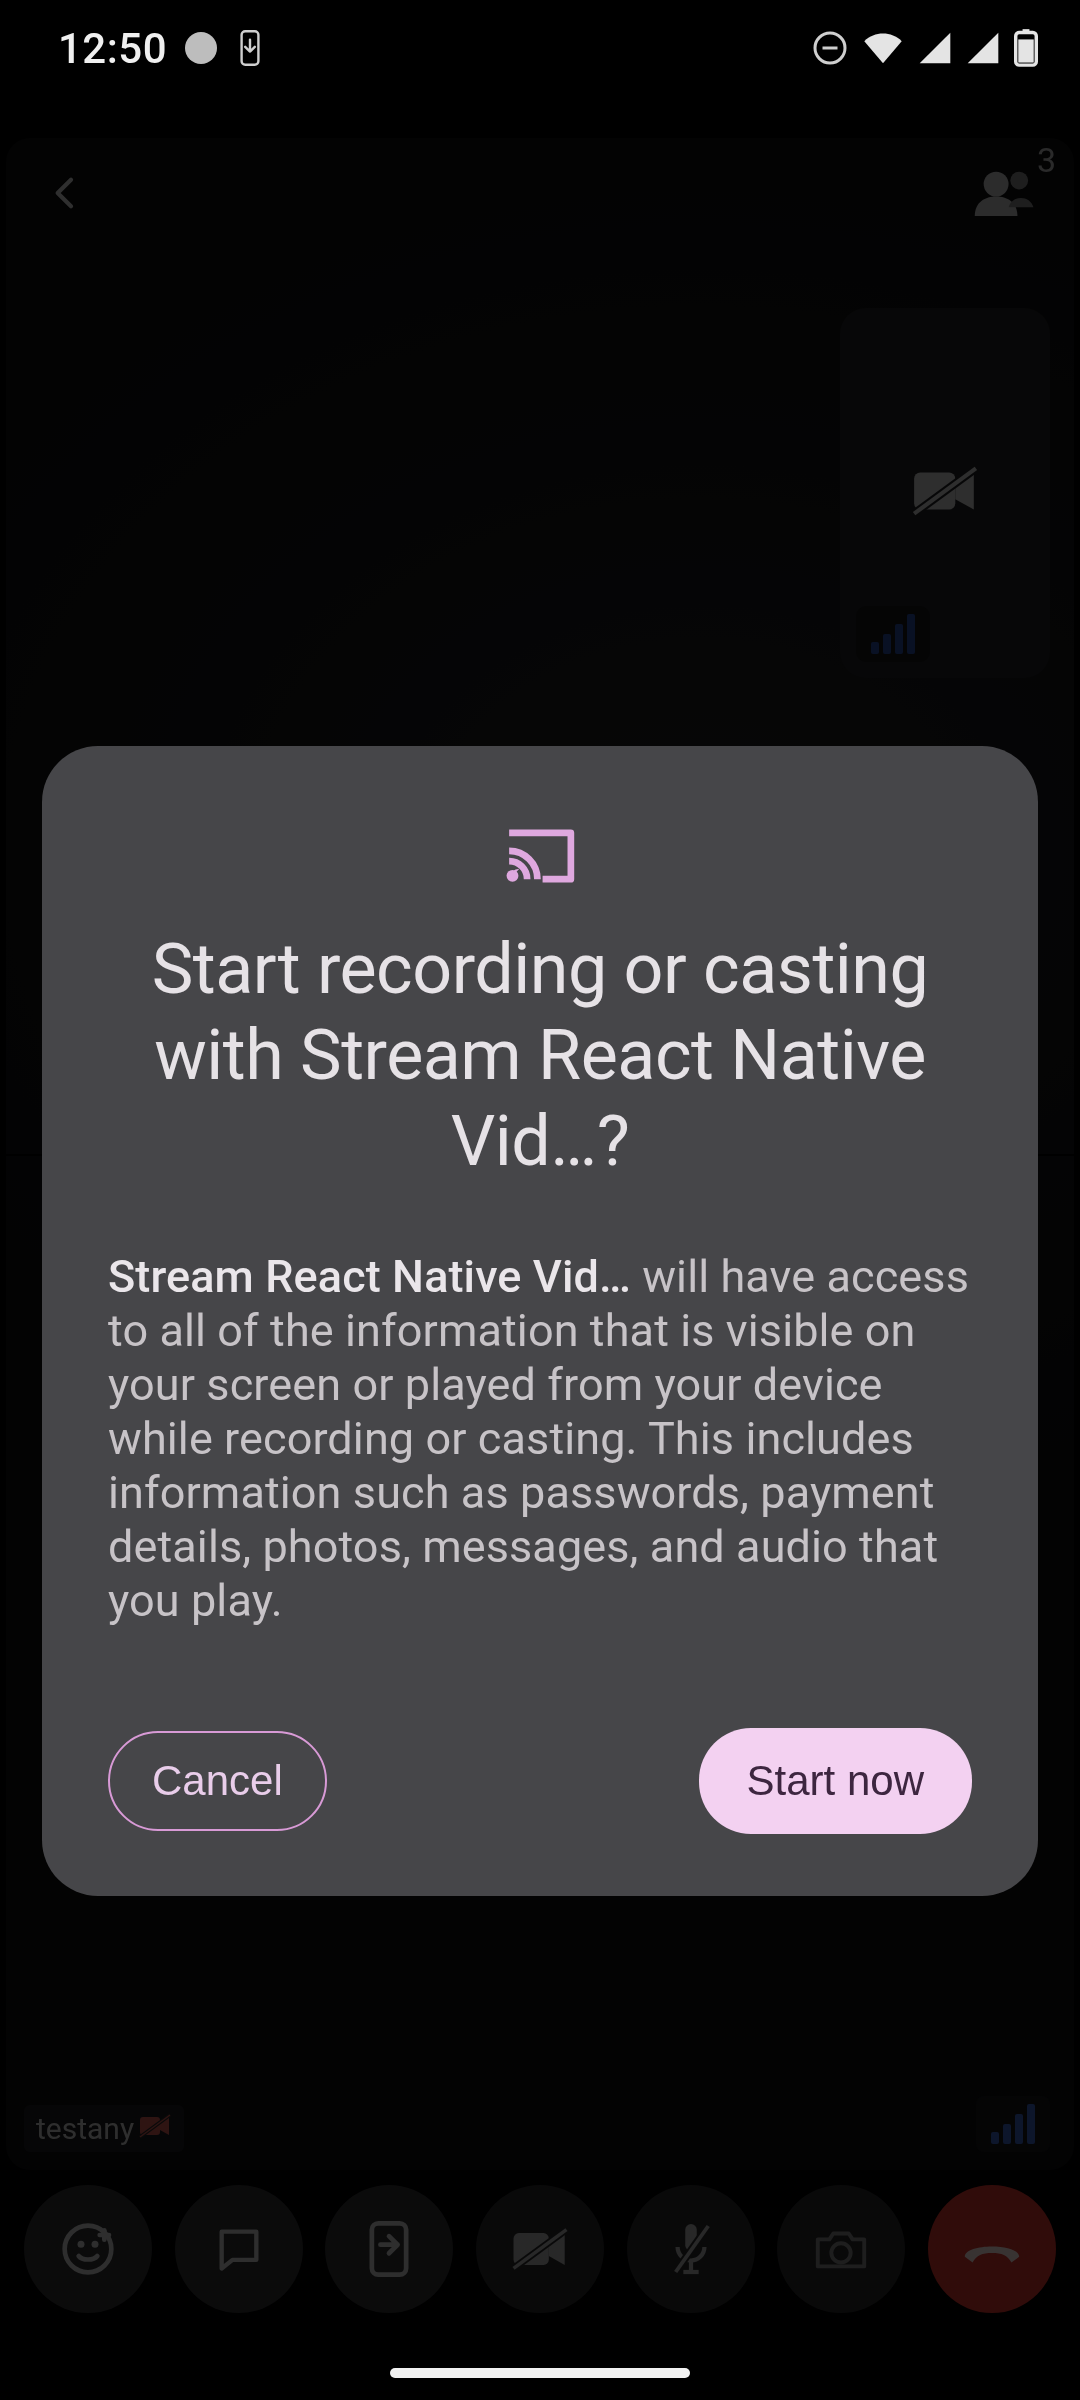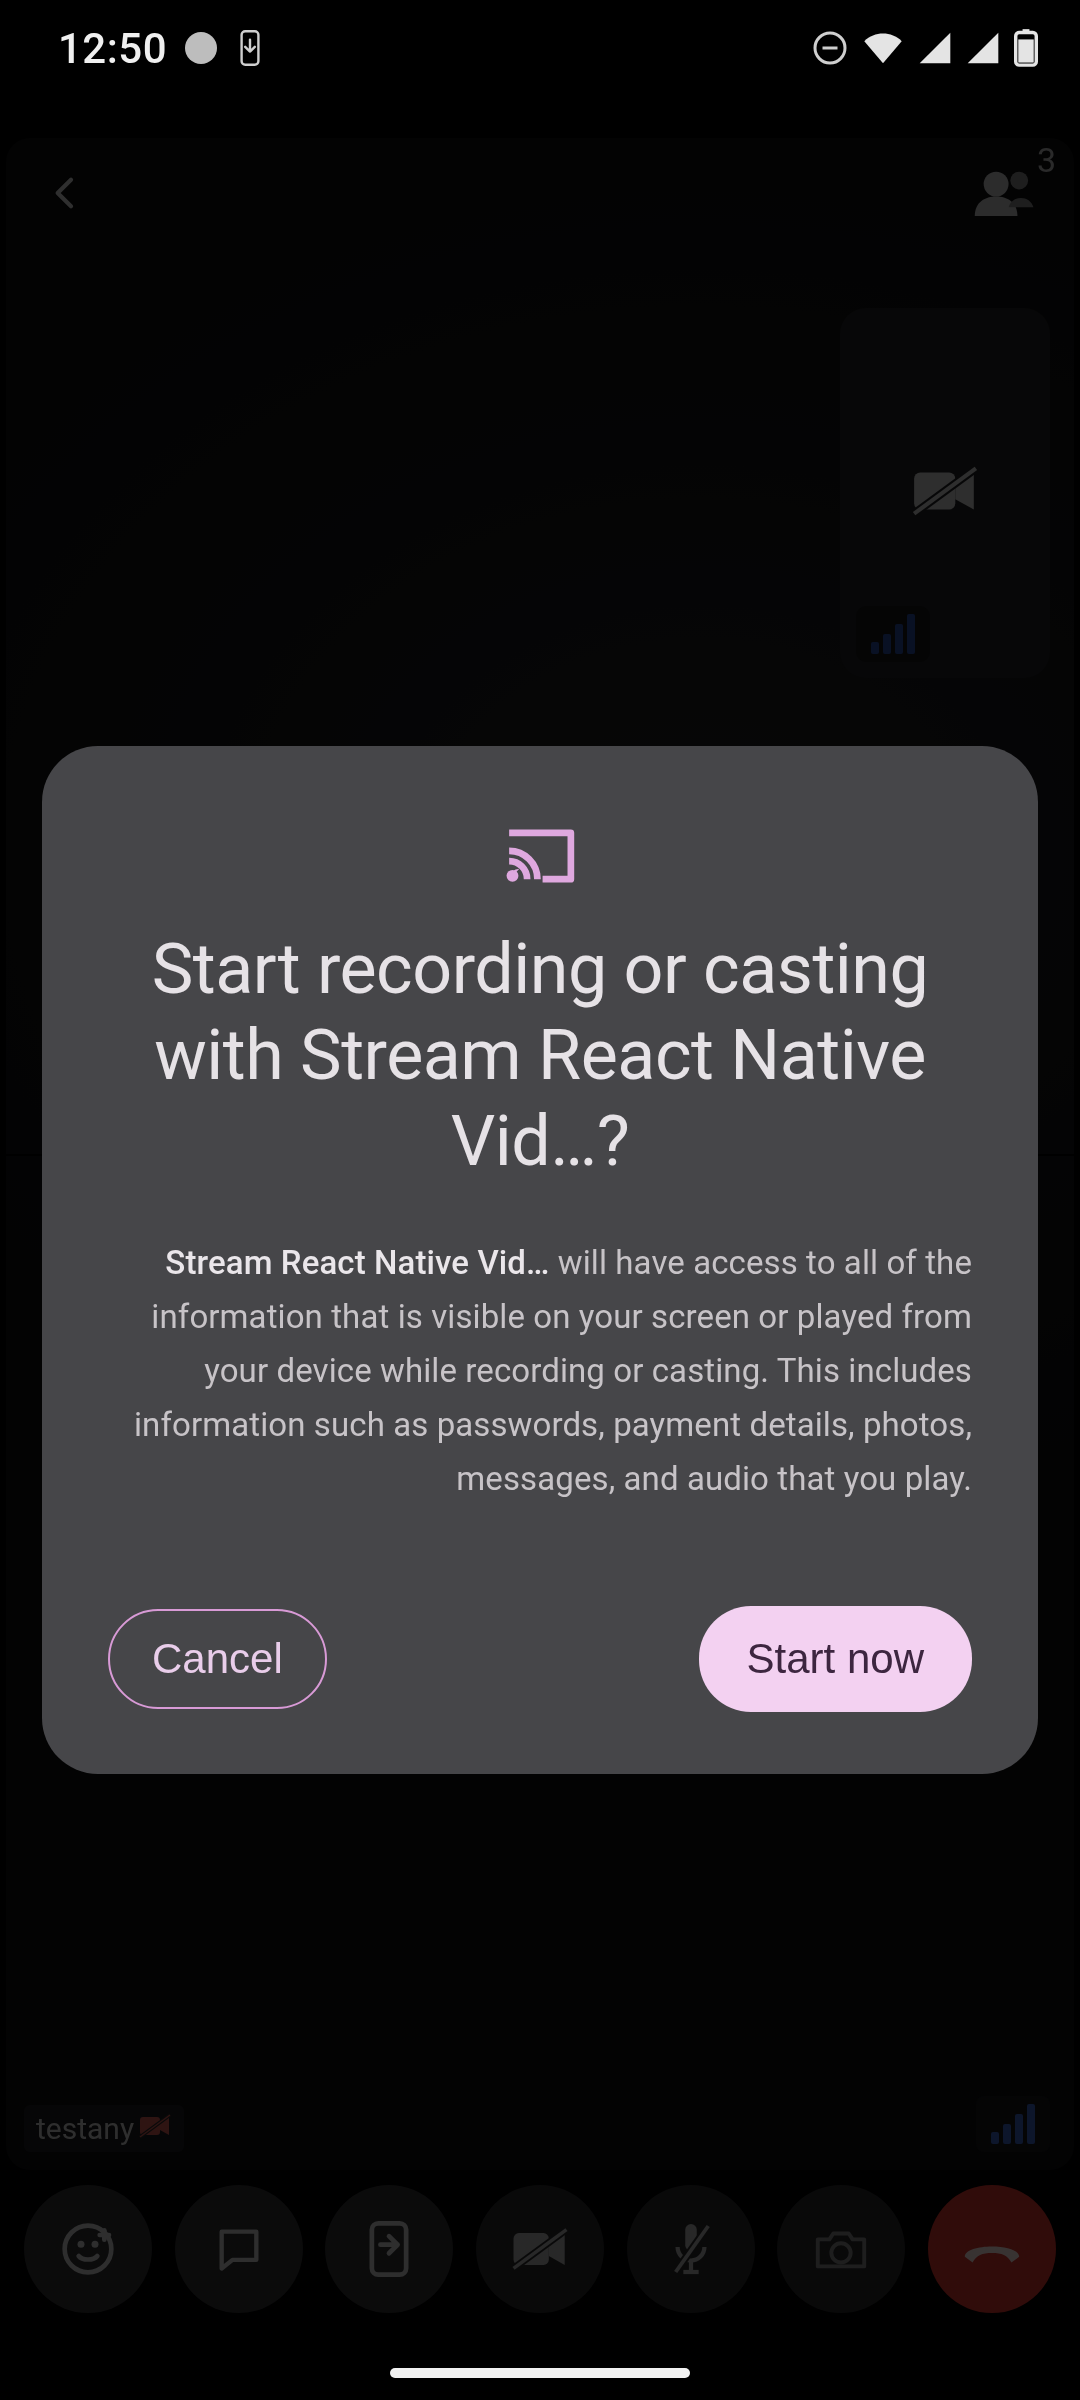--- a/index.html
+++ b/index.html
@@ -133,26 +133,26 @@
     padding:80px 66px 62px;
   }
   .dialog .cast-icon {
     display:flex; justify-content:center; margin-bottom:40px;
   }
   .dialog-title {
     color: var(--dialog-title);
     font-size:70px; line-height:86px; font-weight:400;
     text-align:center;
     letter-spacing:-0.5px;
-    margin-bottom:52px;
+    margin-bottom:66px;
   }
   .dialog-body {
     color: var(--dialog-body);
-    font-size:33px; line-height:54px; font-weight:400;
-    text-align:right;
+    font-size:45px; line-height:54px; font-weight:400;
+    text-align:left;
     letter-spacing:0.1px;
   }
   .dialog-body .appname { color:#eae6ea; font-weight:500; }
   .dialog-actions {
     margin-top:100px;
     display:flex; justify-content:space-between; align-items:center;
   }
   .btn-cancel {
     height:100px; padding:14px 42px; border-radius:52px;
     border:2px solid var(--accent-outline);

